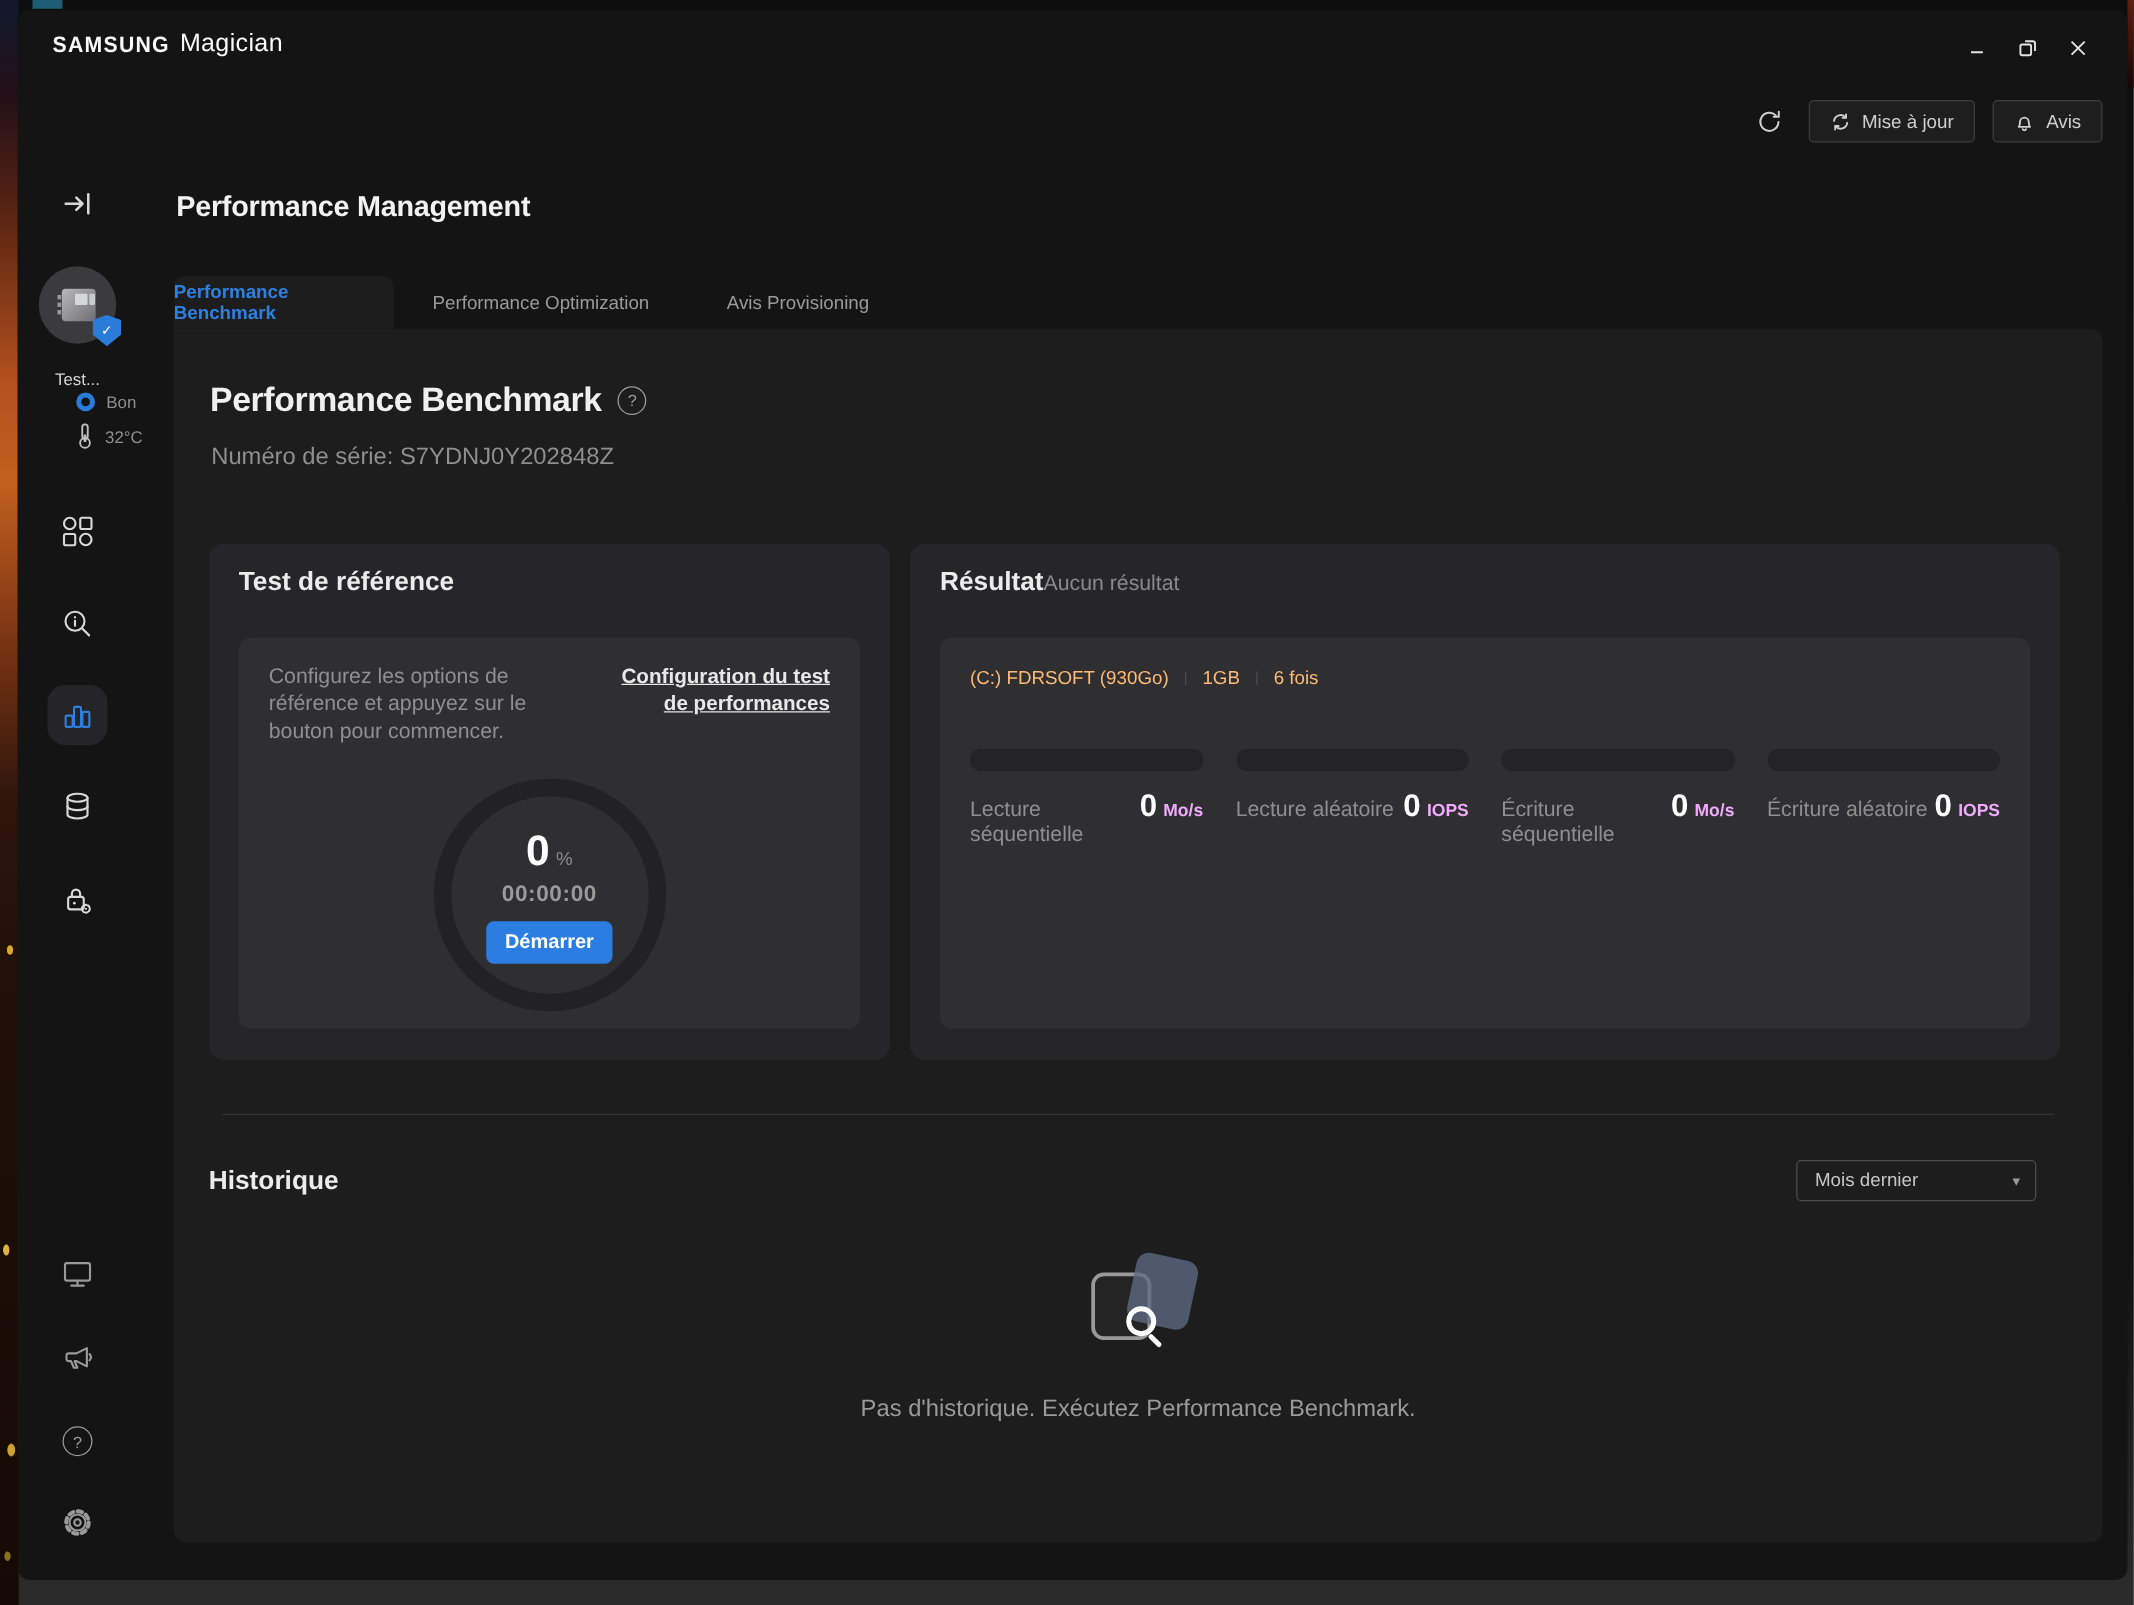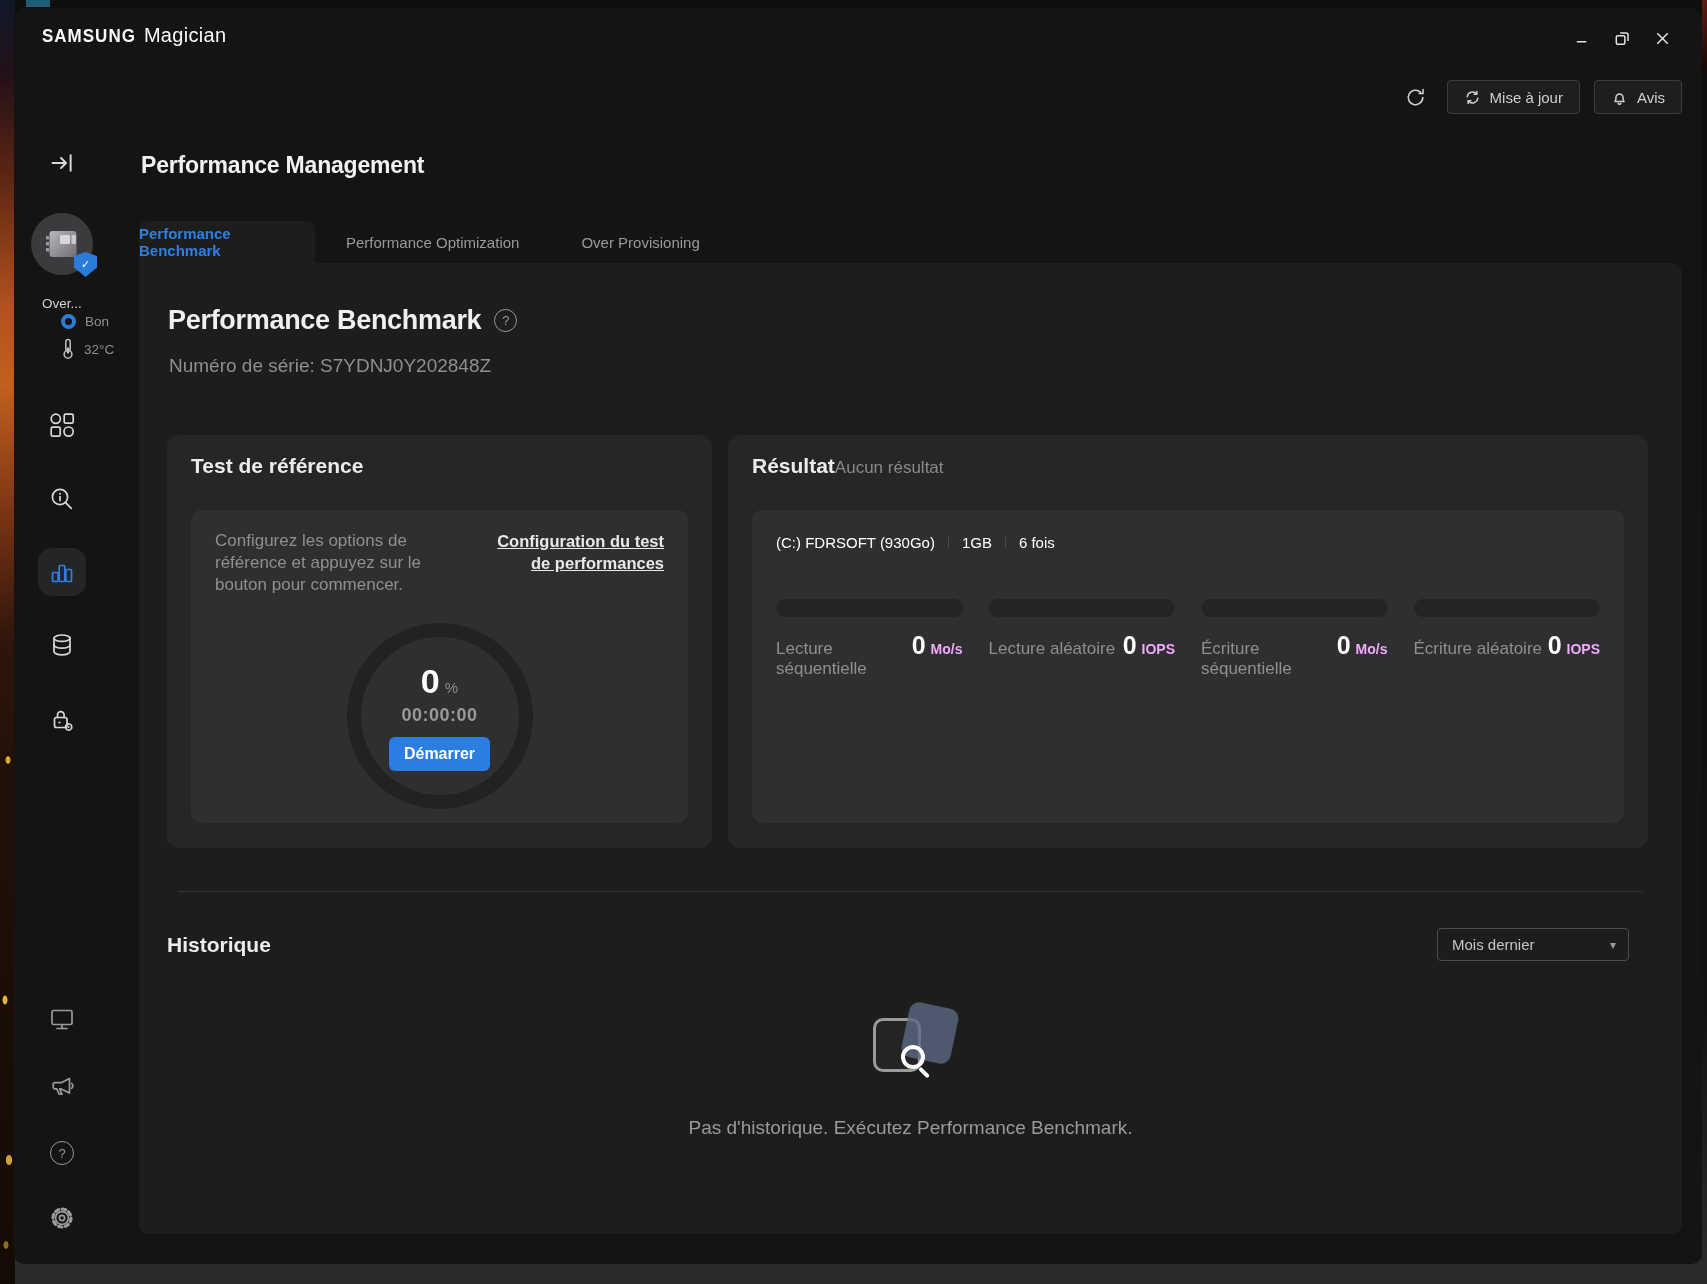--- a/index.html
+++ b/index.html
@@ -105,21 +105,21 @@
   }
   .gauge .big{ display:flex; align-items:baseline; gap:5px; }
   .gauge .big span{ font-size:34px; font-weight:700; color:#fff; }
   .gauge .big i{ font-size:15px; color:#8a8a8a; }
   .gauge .timer{ margin-top:4px; font-size:18px; font-weight:600; color:#9a9a9a; letter-spacing:.5px; }
   .start{
     margin-top:11px; height:34px; padding:0 15px; border-radius:6px;
     background:#2c7de1; color:#fff; font-size:16px; font-weight:600;
   }
 
-  .drive-row{ display:flex; align-items:center; gap:13px; margin-top:4px; font-size:15px; color:#ffffff; }
+  .drive-row{ display:flex; align-items:center; gap:13px; margin-top:4px; font-size:15px; color:#fdba74; }
   .vd{ width:1px; height:11px; background:#4d4d4d; display:inline-block; }
   .metrics{ margin-top:48px; display:grid; grid-template-columns:1fr 1fr 1fr 1fr; column-gap:26px; row-gap:48px; }
   .bar{ height:18px; border-radius:9px; background:#242426; }
   .mrow{ margin-top:14px; display:flex; justify-content:space-between; align-items:baseline; }
   .ml{ font-size:17px; color:#8f8f8f; }
   .mv b{ font-size:25px; font-weight:700; color:#fff; }
   .mv i{ font-size:14px; font-weight:600; color:#f0abfc; margin-left:5px; }
 
   .divider{ position:absolute; left:39px; right:39px; top:628px; height:1px; background:#343436; border:none; }
   .history-head{ position:absolute; left:28px; right:53px; top:665px; display:flex; justify-content:space-between; align-items:center; }
@@ -220,21 +220,21 @@
           <rect x="3" y="20" width="3" height="3.5" fill="#97979c"></rect>
           <rect x="6.5" y="3" width="27" height="26" rx="3" fill="url(#ssdg)"></rect>
           <rect x="17" y="7" width="10" height="9" rx="1" fill="#d6d7da"></rect>
           <rect x="28.5" y="7" width="4.5" height="9" rx="1" fill="#c9cacd"></rect>
         </svg>
         <span class="badge">✓</span>
       </div>
     </div>
 
     <div class="sb-abs" style="top:288px;">
-      <span class="drive-name">Over...</span>
+      <span class="drive-name">Test...</span>
     </div>
 
     <div class="sb-abs status-row" style="top:306px;">
       <span class="ring"></span>
       <span>Bon</span>
     </div>
 
     <div class="sb-abs status-row" style="top:330px;">
       <svg width="14" height="22" viewBox="0 0 14 22" style="stroke:#bfbfbf;fill:none;stroke-width:1.5;">
         <rect x="4.8" y="1.5" width="4.4" height="11.5" rx="2.2"></rect>
@@ -333,21 +333,21 @@
       </button>
     </div>
   </aside>
 
   <main class="main">
     <h1 class="page-title">Performance Management</h1>
 
     <div class="tabs">
       <div class="tab active">Performance Benchmark</div>
       <div class="tab">Performance Optimization</div>
-      <div class="tab">Over Provisioning</div>
+      <div class="tab">Avis Provisioning</div>
     </div>
 
     <section class="panel">
 
       <div class="panel-head">
         <h2>Performance Benchmark</h2>
         <span class="circle-q">?</span>
       </div>
       <div class="serial">Numéro de série: S7YDNJ0Y202848Z</div>
 

